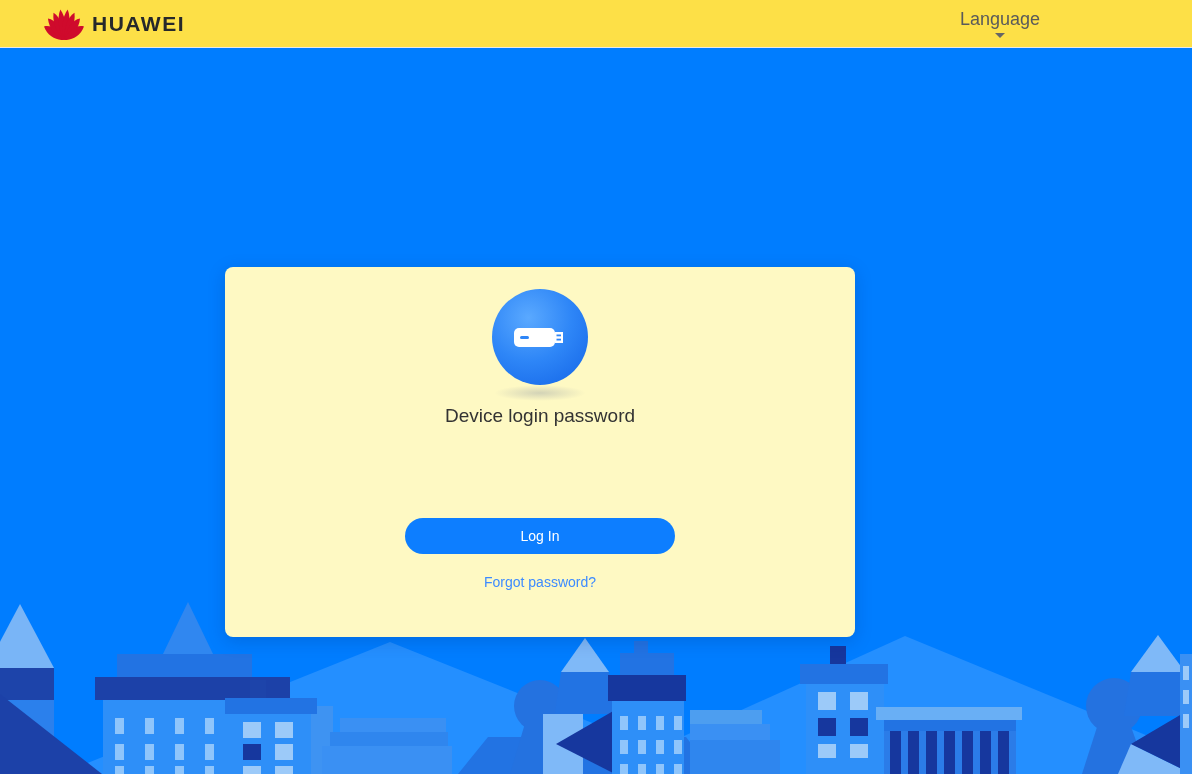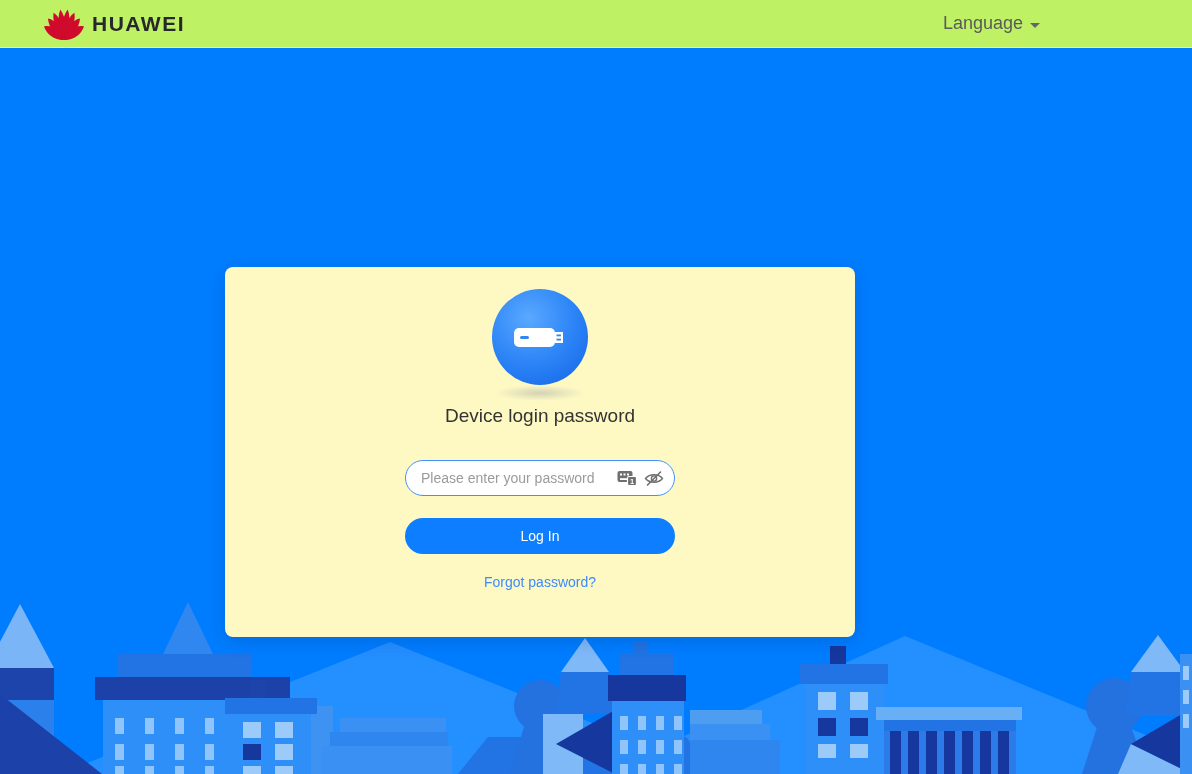--- a/index.html
+++ b/index.html
@@ -2,27 +2,27 @@
 <html><head>
 <meta charset="utf-8">
 <style>
   html,body{margin:0;padding:0;}
   .page{
     position:relative;width:1192px;height:774px;overflow:hidden;
     background:#007dff;font-family:"Liberation Sans",sans-serif;
   }
   
   .header{
-    position:absolute;top:0;left:0;right:0;height:48px;background:#bef264;
+    position:absolute;top:0;left:0;right:0;height:48px;background:#fde047;
     display:flex;align-items:center;justify-content:space-between;
     padding:0 152px 0 44px;box-sizing:border-box;border-bottom:1px solid #e9e9e9;z-index:30;
   }
   .logo{display:flex;align-items:center;gap:8px;}
   .wordmark{font-size:21px;font-weight:bold;letter-spacing:1.5px;color:#26282b;}
-  .language{display:flex;align-items:center;gap:7px;font-size:18px;color:#5a5a5a;cursor:pointer;}
+  .language{display:flex;align-items:center;font-size:18px;color:#5a5a5a;cursor:pointer;flex-direction:column;}
   .caret-down{width:0;height:0;border-left:5px solid transparent;border-right:5px solid transparent;border-top:5px solid #666;margin-top:3px;}
   
   .skyline{position:absolute;left:0;bottom:0;width:1192px;height:180px;z-index:1;}
   
   .card{
     position:absolute;left:225px;top:267px;width:630px;height:370px;background:#fef9c3;
     border-radius:8px;box-shadow:0 4px 18px rgba(0,30,90,.18);z-index:10;
   }
   .device-circle{
     position:absolute;left:50%;transform:translateX(-50%);top:22px;width:96px;height:96px;border-radius:50%;
@@ -199,41 +199,20 @@
       <svg width="60" height="40" viewBox="0 0 60 40">
         <rect x="4" y="11" width="41" height="19" rx="5" fill="#ffffff"></rect>
         <rect x="45" y="15" width="8" height="11" fill="#ffffff"></rect>
         <rect x="46.5" y="17.5" width="4.5" height="1.8" fill="#2f86f7"></rect>
         <rect x="46.5" y="21.7" width="4.5" height="1.8" fill="#2f86f7"></rect>
         <rect x="10" y="19" width="9" height="3" rx="1.5" fill="#2f86f7"></rect>
       </svg>
     </div>
     <div class="card-title">Device login password</div>
 
-    <div class="pw-wrap">
-      <input class="pw-input" type="text" value="" placeholder="Please enter your password" style="">
-      <span class="input-icon">
-        <svg width="20" height="16" viewBox="0 0 20 16">
-          <rect x="0.5" y="1" width="15" height="11" rx="2" fill="#6f6f6f"></rect>
-          <rect x="3" y="3.5" width="2" height="2" fill="#ffffff"></rect>
-            <rect x="6.5" y="3.5" width="2" height="2" fill="#ffffff"></rect>
-            <rect x="10" y="3.5" width="2" height="2" fill="#ffffff"></rect>
-          <rect x="3" y="8.2" width="8" height="1.8" fill="#ffffff"></rect>
-          <rect x="10.5" y="6.5" width="9" height="9" rx="1.5" fill="#6f6f6f" stroke="#ffffff" stroke-width="1.2"></rect>
-          <text x="15" y="13.6" font-size="7.5" font-weight="bold" fill="#ffffff" text-anchor="middle" font-family="Liberation Sans, sans-serif">1</text>
-        </svg>
-      </span>
-      <span class="input-icon">
-        <svg width="20" height="17" viewBox="0 0 20 17">
-          <path d="M1.5,8.5 C5.5,3.5 14.5,3.5 18.5,8.5 C14.5,13.5 5.5,13.5 1.5,8.5 Z" fill="none" stroke="#6f6f6f" stroke-width="1.4"></path>
-          <circle cx="10" cy="8.5" r="2.6" fill="none" stroke="#6f6f6f" stroke-width="1.4"></circle>
-          <line x1="3.5" y1="15" x2="16.5" y2="2" stroke="#6f6f6f" stroke-width="1.6" stroke-linecap="round"></line>
-        </svg>
-      </span>
-    </div>
 
     <button class="login-btn">Log In</button>
 
     <div class="forgot">
       <a>Forgot password?</a>
     </div>
   </div>
 
 </div>
 

